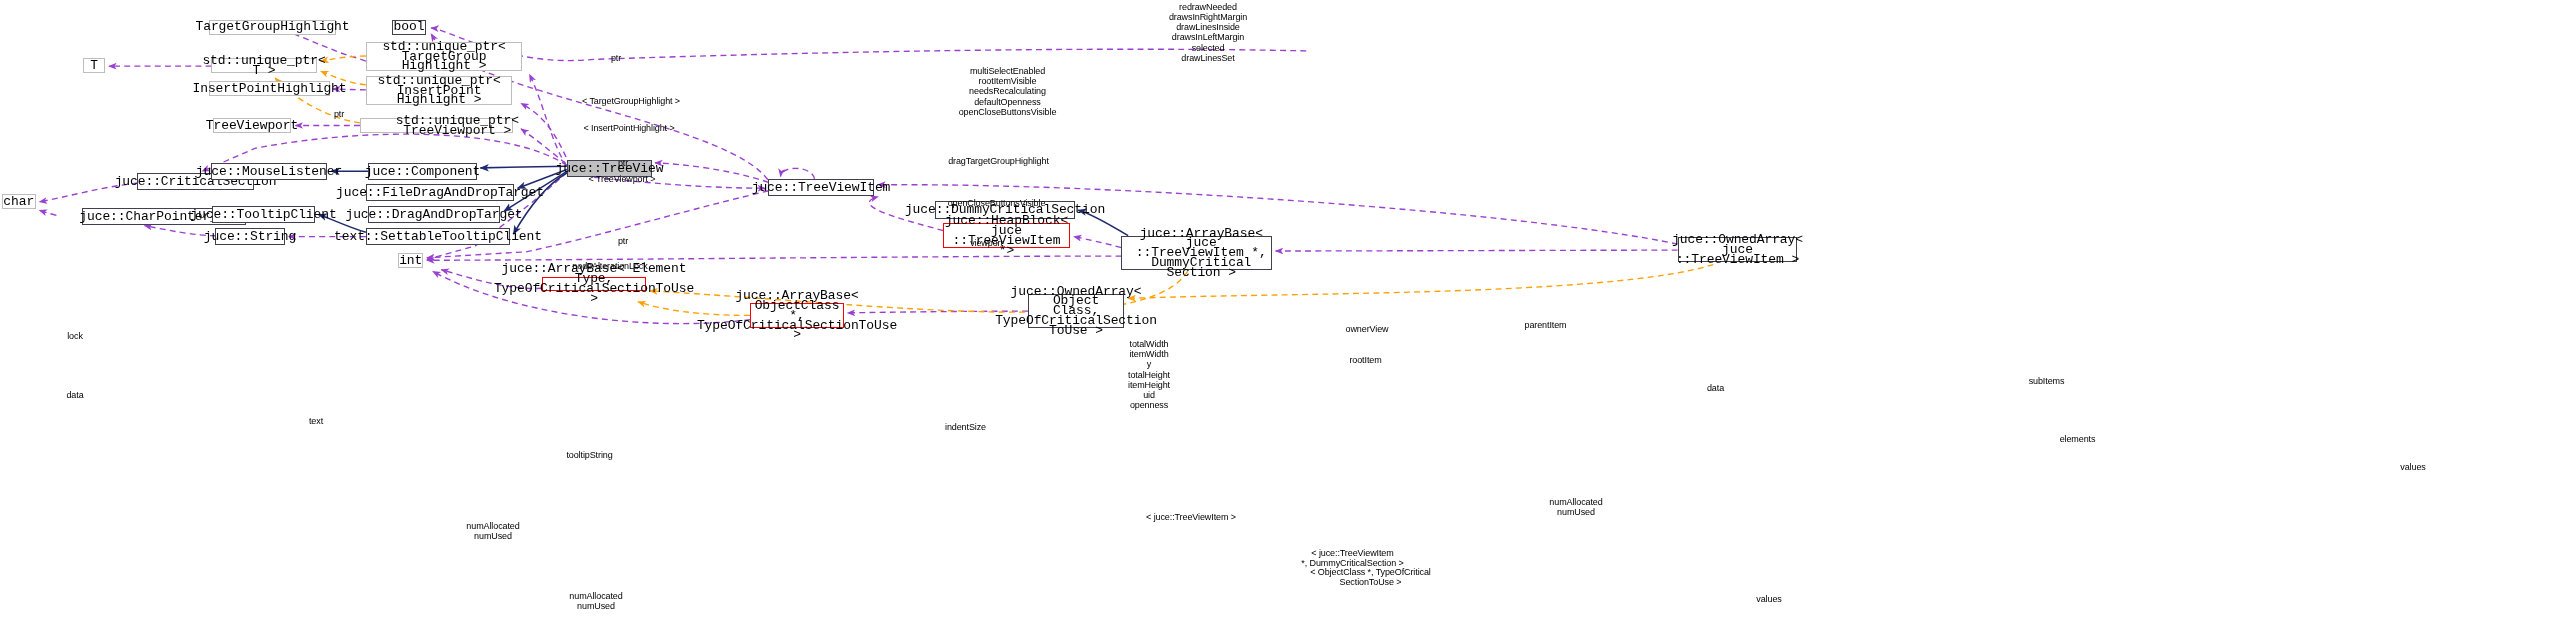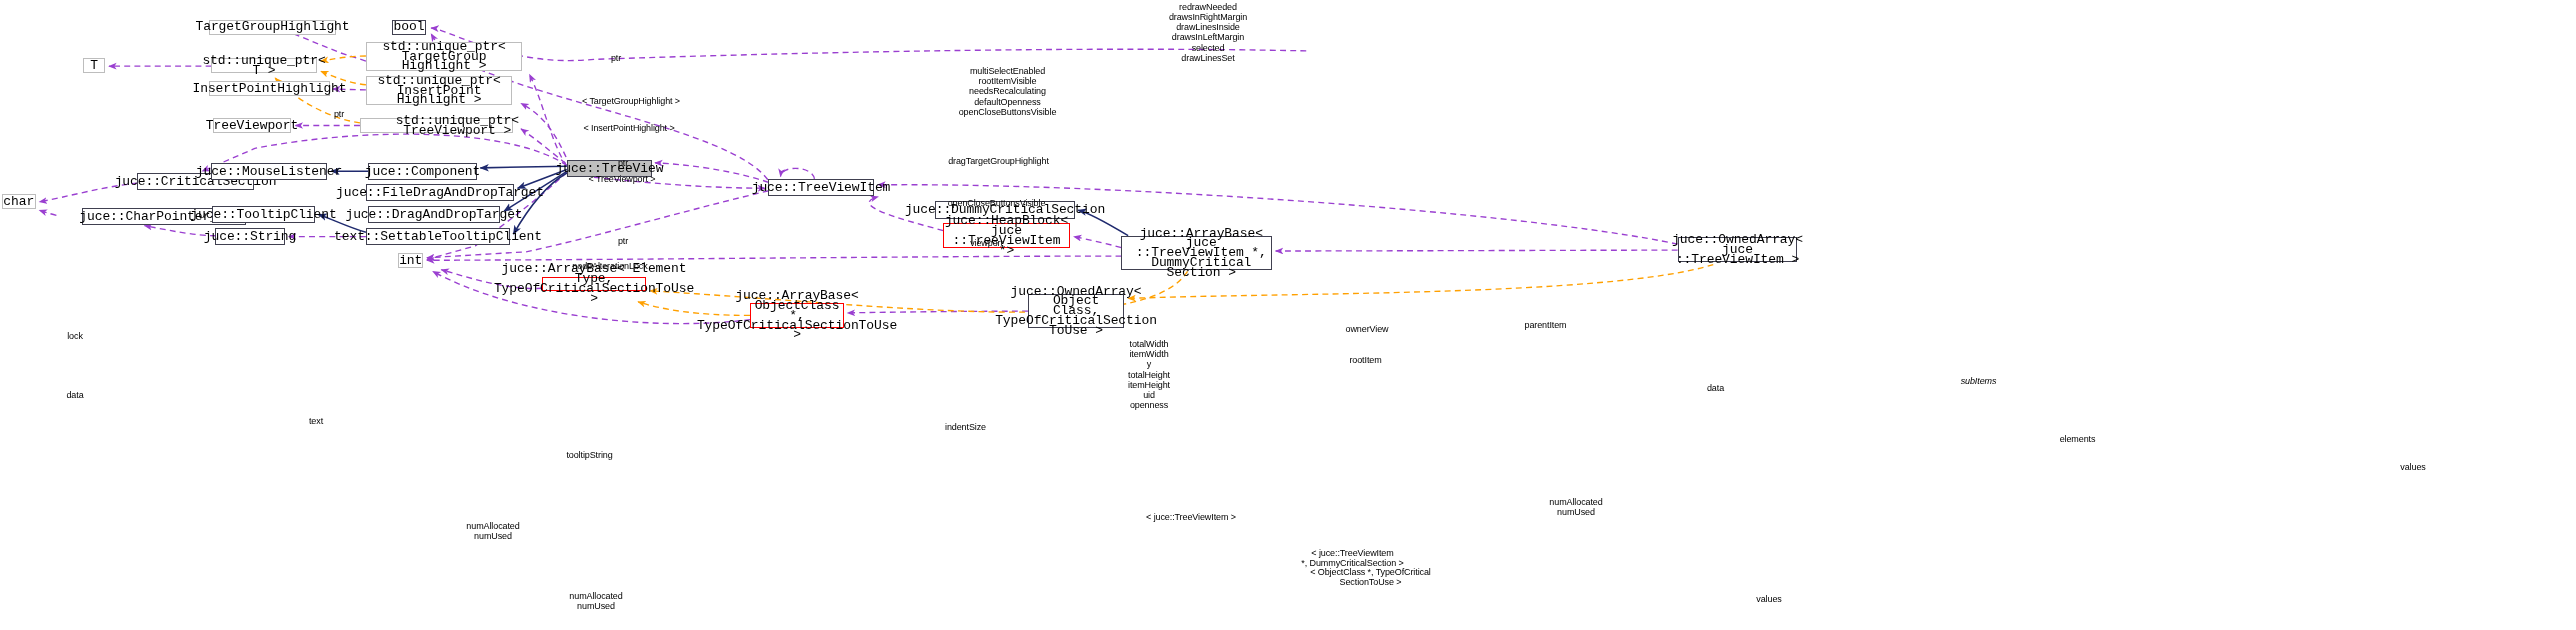--- a/index.html
+++ b/index.html
@@ -220,21 +220,21 @@
 itemWidth
 y
 totalHeight
 itemHeight
 uid
 openness</div>
       <div class="elabel" style="left: 1316px; top: 324px; width: 102px;">ownerView</div>
       <div class="elabel" style="left: 1323px; top: 355px; width: 85px;">rootItem</div>
       <div class="elabel" style="left: 1499px; top: 320px; width: 93px;">parentItem</div>
       <div class="elabel" style="left: 1690px; top: 383px; width: 51px;">data</div>
-      <div class="elabel" style="left: 1932px; top: 376px; width: 93px; font-style: italic;">subItems</div>
+      <div class="elabel" style="left: 2000px; top: 376px; width: 93px;">subItems</div>
       <div class="elabel" style="left: 2031px; top: 434px; width: 93px;">elements</div>
       <div class="elabel" style="left: 2379px; top: 462px; width: 68px;">values</div>
       <div class="elabel" style="left: 919px; top: 422px; width: 93px;">indentSize</div>
       <div class="elabel" style="left: 1521px; top: 497px; width: 110px;">numAllocated
 numUsed</div>
       <div class="elabel" style="left: 438px; top: 521px; width: 110px;">numAllocated
 numUsed</div>
       <div class="elabel" style="left: 541px; top: 591px; width: 110px;">numAllocated
 numUsed</div>
       <div class="elabel" style="left: 1255px; top: 548px; width: 195px;">&lt; juce::TreeViewItem

